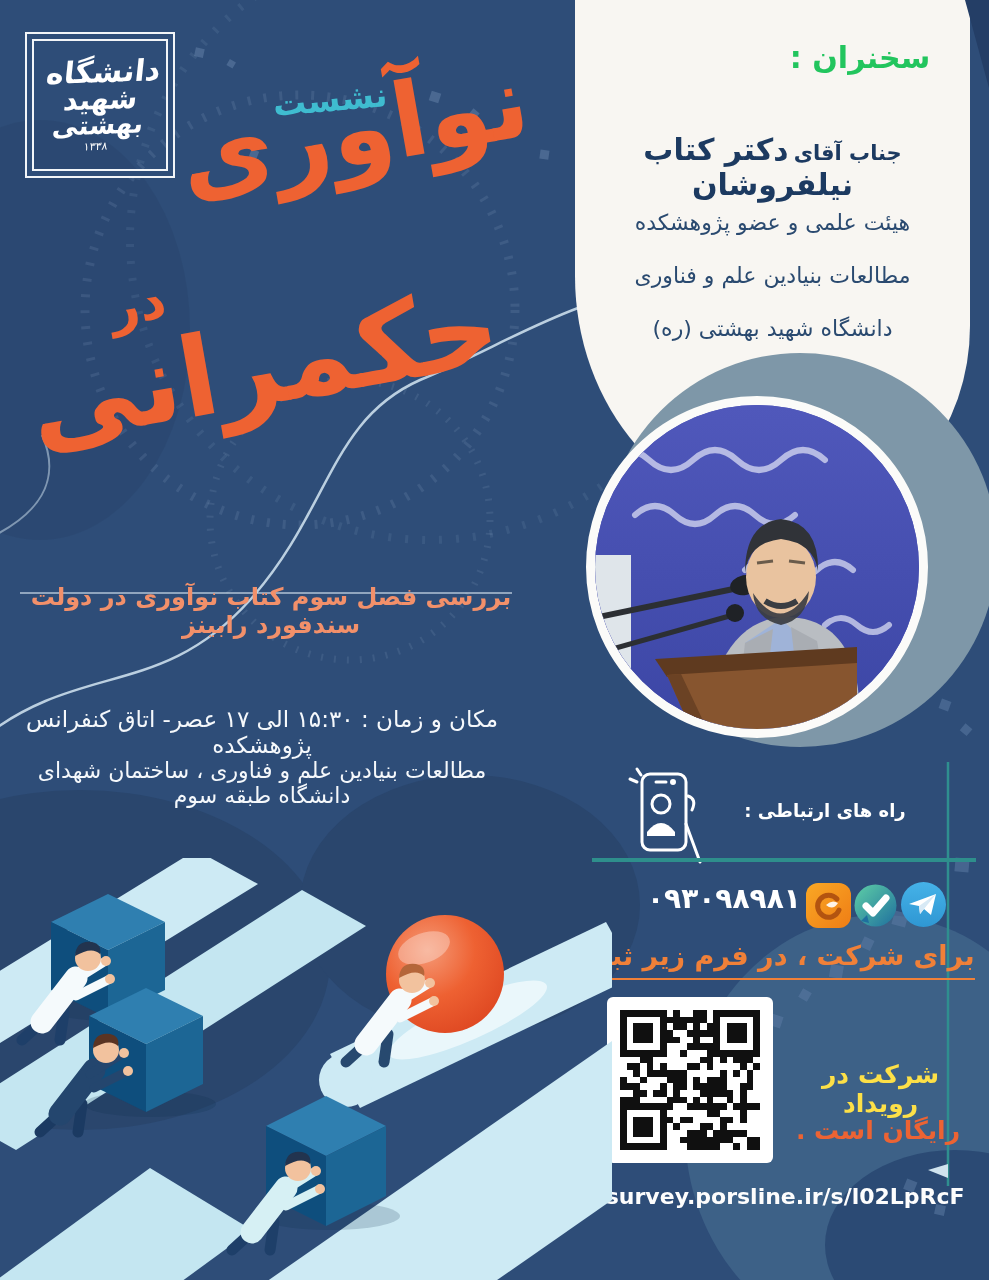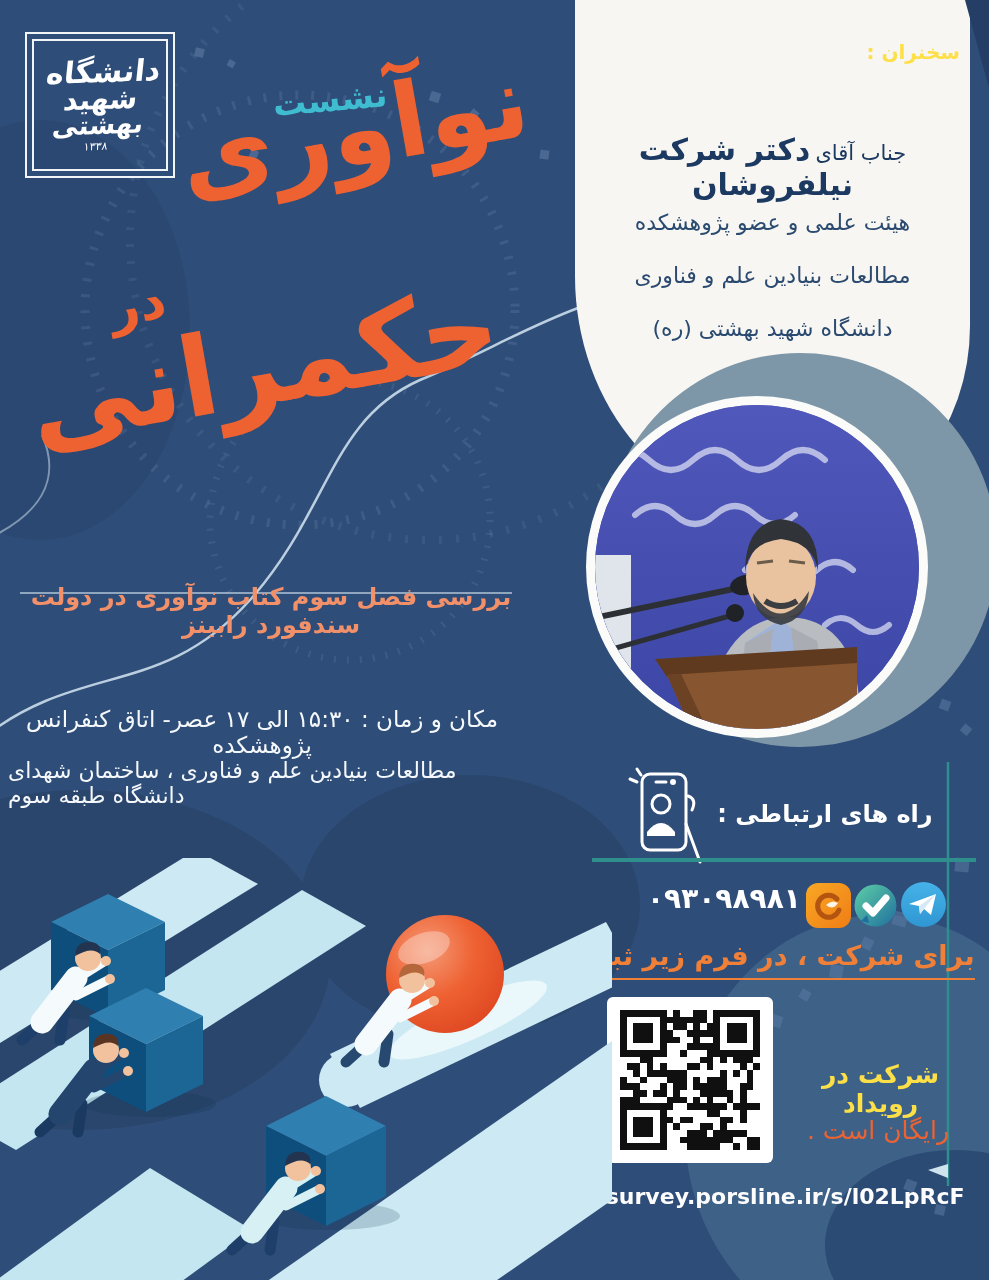--- a/index.html
+++ b/index.html
@@ -22,53 +22,53 @@
     font-size:33px;font-weight:bold;color:#3fbcd0;transform:rotate(-5deg);}
   .title-block{left:14px;top:92px;width:566px;height:430px;transform:rotate(-10deg);}
   .title-w1{position:absolute;top:0;right:20px;font-size:102px;font-weight:bold;color:#ee6232;line-height:1;}
   .title-w2{position:absolute;top:158px;left:98px;font-size:52px;font-weight:bold;color:#ee6232;line-height:1;}
   .title-w3{position:absolute;top:212px;left:2px;font-size:110px;font-weight:bold;color:#ee6232;line-height:1;}
   
   .date-line{left:130px;top:526px;width:390px;text-align:center;color:#fdfdfd;font-size:40px;font-weight:500;}
   .date-divider{left:20px;top:592px;width:492px;height:2px;background:rgba(225,238,248,.55);}
   .topic-line{left:30px;top:583px;width:482px;text-align:center;color:#f2906a;font-size:24px;font-weight:bold;}
   .loc1{left:8px;top:706px;width:508px;text-align:center;color:#f5f8fb;font-size:23px;font-weight:500;}
-  .loc2{left:8px;top:758px;width:508px;text-align:left;color:#f5f8fb;font-size:22px;font-weight:500;}
+  .loc2{left:8px;top:758px;width:508px;text-align:center;color:#f5f8fb;font-size:22px;font-weight:500;}
   
   .bubble{left:575px;top:-16px;width:395px;height:532px;background:#f8f6f2;
     border-bottom-left-radius:210px 240px;border-bottom-right-radius:160px 190px;}
   .corner-tri{right:0;top:0;width:24px;height:88px;background:#243e66;
     clip-path:polygon(0 0,100% 0,100% 100%);}
-  .speaker-heading{left:760px;top:40px;width:200px;text-align:right;color:#fde047;font-size:20px;font-weight:bold;}
+  .speaker-heading{left:760px;top:40px;width:200px;text-align:center;color:#22c55e;font-size:30px;font-weight:bold;}
   .speaker-name-line{left:585px;top:132px;width:375px;text-align:center;color:#1c3a61;}
-  .speaker-honorific{font-size:21px;font-weight:normal;}
+  .speaker-honorific{font-size:21px;font-weight:bold;}
   .speaker-name{font-size:30px;font-weight:bold;}
   .speaker-affil{left:595px;top:196px;width:355px;text-align:center;color:#2a4a70;
     font-size:22px;font-weight:500;line-height:53px;}
   
   .slate-circle{left:603px;top:353px;width:394px;height:394px;border-radius:50%;background:#7e97a8;}
   .photo{left:586px;top:396px;width:324px;height:324px;border-radius:50%;
     border:9px solid #fbfbf9;overflow:hidden;background:#4a52b4;}
   
-  .contact-heading{left:700px;top:800px;width:250px;text-align:center;color:#fff;font-size:24px;font-weight:bold;}
+  .contact-heading{left:700px;top:800px;width:250px;text-align:center;color:#fff;font-size:18px;font-weight:bold;}
   .contact-divider{left:592px;top:858px;width:384px;height:4px;background:#2e8f8c;}
   .phone-number{left:636px;top:882px;width:210px;text-align:center;color:#fff;
     font-size:28px;font-weight:bold;direction:ltr;letter-spacing:2px;}
   .msgr{width:45px;height:45px;}
   
   .cta1{left:583px;top:940px;width:392px;text-align:center;}
   .cta2{left:780px;top:996px;width:195px;text-align:center;}
   .cta1 span,.cta2 span{display:inline-block;color:#f08038;font-size:27px;font-weight:bold;
     border-bottom:2px solid #f08038;padding-bottom:7px;}
   .qr-box{left:607px;top:997px;width:166px;height:166px;background:#fff;border-radius:6px;padding:13px;box-sizing:border-box;}
   #qr-grid{display:grid;grid-template-columns:repeat(21,1fr);grid-template-rows:repeat(21,1fr);width:100%;height:100%;}
   #qr-grid .qb{background:#101010;}
   #qr-grid .qw{background:#fff;}
   .free1{left:783px;top:1060px;width:195px;text-align:center;color:#fde047;font-size:25px;font-weight:bold;}
-  .free2{left:788px;top:1116px;width:180px;text-align:center;color:#ec6333;font-size:25px;font-weight:normal;}
+  .free2{left:788px;top:1116px;width:180px;text-align:center;color:#ec6333;font-size:25px;font-weight:bold;}
   .url-line{left:505px;top:1184px;width:470px;text-align:center;color:#fdfdfd;
     font-size:22px;font-weight:bold;direction:ltr;white-space:nowrap;}
   .rtl{direction:rtl;}
   svg{display:block;}
 </style>
 </head>
 <body>
 
 <div class="poster">
 
@@ -128,21 +128,21 @@
   <div class="abs date-divider"></div>
   <div class="abs topic-line rtl">بررسی فصل سوم کتاب نوآوری در دولت سندفورد رابینز</div>
   <div class="abs loc1 rtl">مکان و زمان : ۱۵:۳۰ الی ۱۷ عصر- اتاق کنفرانس پژوهشکده</div>
   <div class="abs loc2 rtl">مطالعات بنیادین علم و فناوری ، ساختمان شهدای دانشگاه طبقه سوم</div>
 
   <div class="abs bubble"></div>
   <div class="abs corner-tri"></div>
   <div class="abs speaker-heading rtl">سخنران :</div>
   <div class="abs speaker-name-line rtl">
     <span class="speaker-honorific">جناب آقای</span>
-    <span class="speaker-name">دکتر شرکت نیلفروشان</span>
+    <span class="speaker-name">دکتر کتاب نیلفروشان</span>
   </div>
   <div class="abs speaker-affil rtl">
     <div>هیئت علمی و عضو پژوهشکده</div>
     <div>مطالعات بنیادین علم و فناوری</div>
     <div>دانشگاه شهید بهشتی (ره)</div>
   </div>
 
   <div class="abs slate-circle"></div>
   <div class="abs photo">
     <svg width="324" height="324" viewBox="0 0 324 324">

